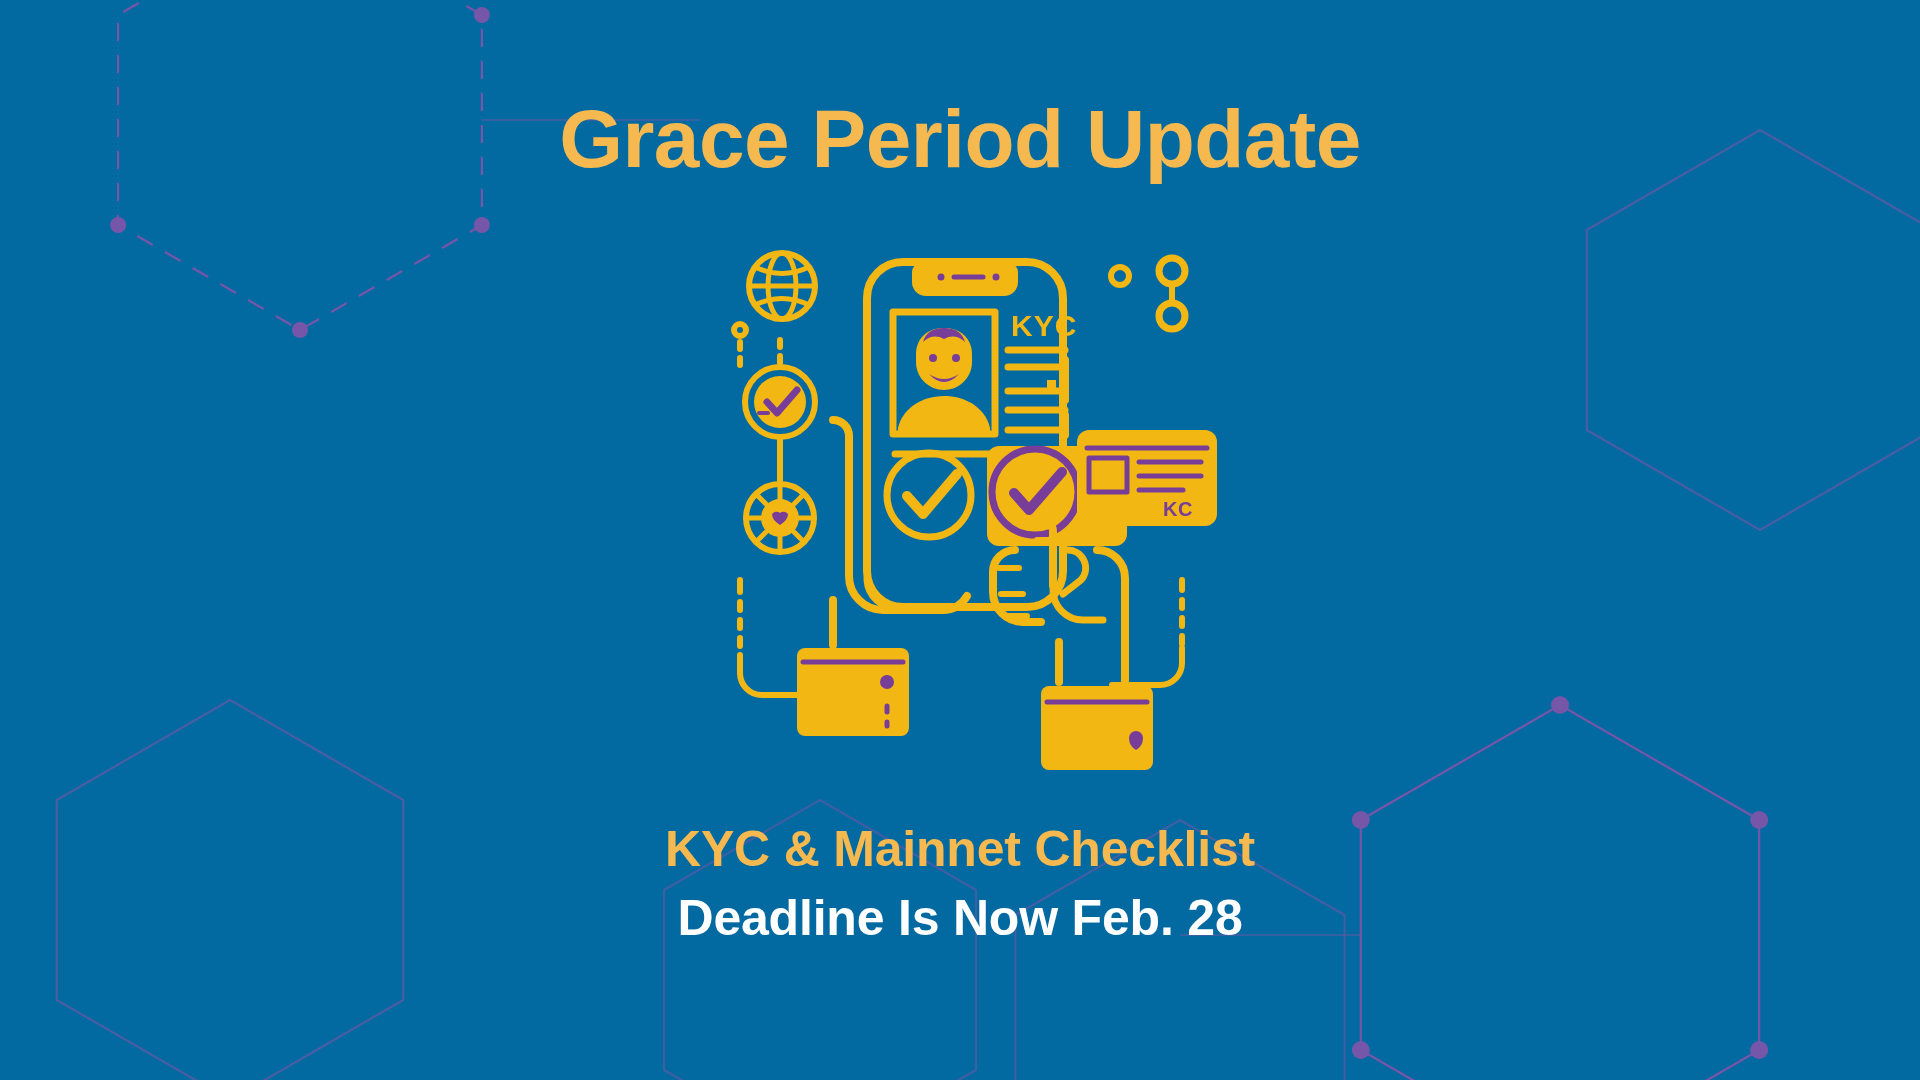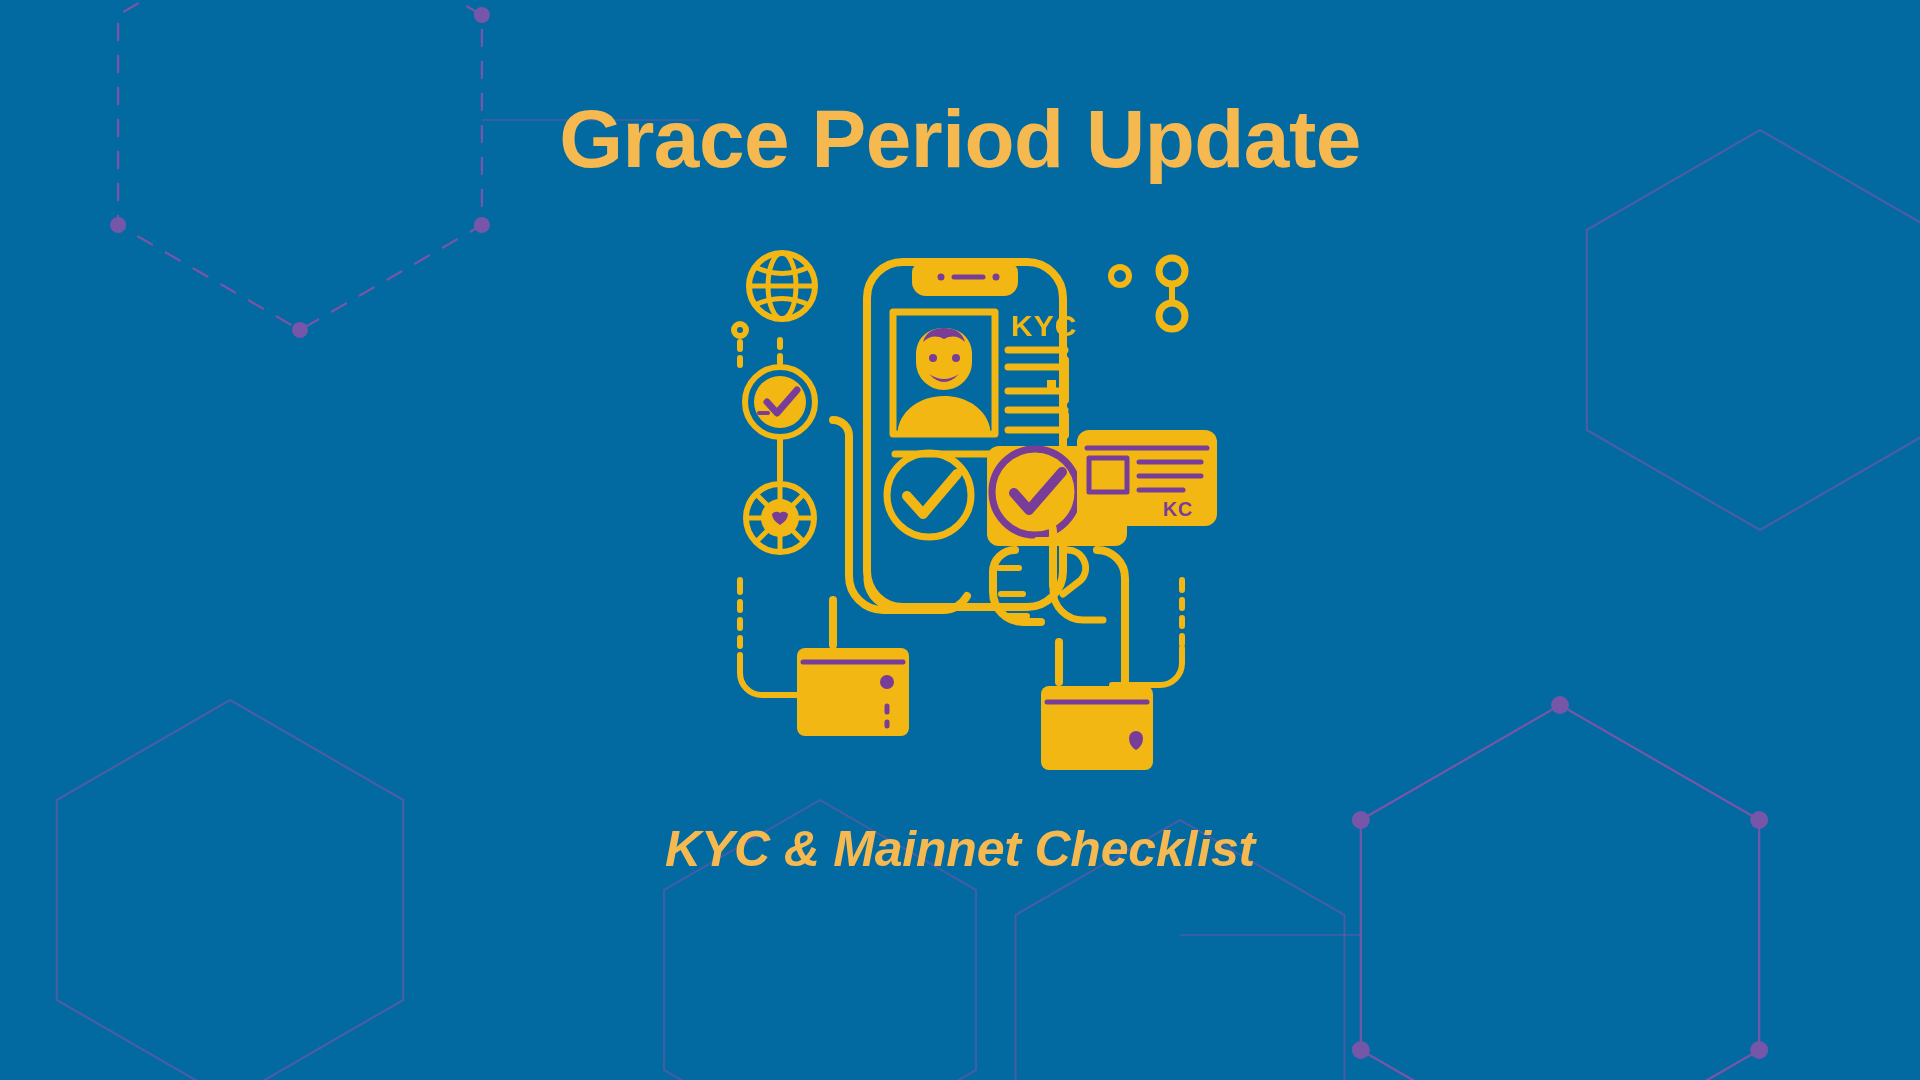--- a/index.html
+++ b/index.html
@@ -51,21 +51,20 @@
     height: 520px;
   }
 
   
   #footer-block {
     position: absolute;
     left: 0;
     top: 820px;
     width: 1920px;
     text-align: center;
-    font-style: italic;
   }
   #subheadline {
     font-size: 50px;
     font-weight: 700;
     color: #F6B94F;
     line-height: 1.18;
     letter-spacing: -0.2px;
     white-space: nowrap;
   }
   #deadline {
@@ -301,15 +300,16 @@
         <rect x="326" y="436" width="112" height="84" rx="8" fill="#F2B713" stroke="none"></rect>
         <line x1="332" y1="452" x2="432" y2="452" stroke="#773D99" stroke-width="5"></line>
         <path d="M414 488 a7 7 0 0 1 14 0 q0 8 -7 12 q-7 -4 -7 -12 z" fill="#773D99" stroke="none"></path>
       </g>
 
     </g>
   </svg>
 
   <div id="footer-block">
     <div id="subheadline">KYC &amp; Mainnet Checklist</div>
+    <div id="deadline">Deadline Is Now Feb. 28</div>
   </div>
 
 </div>
 
 </body></html>

